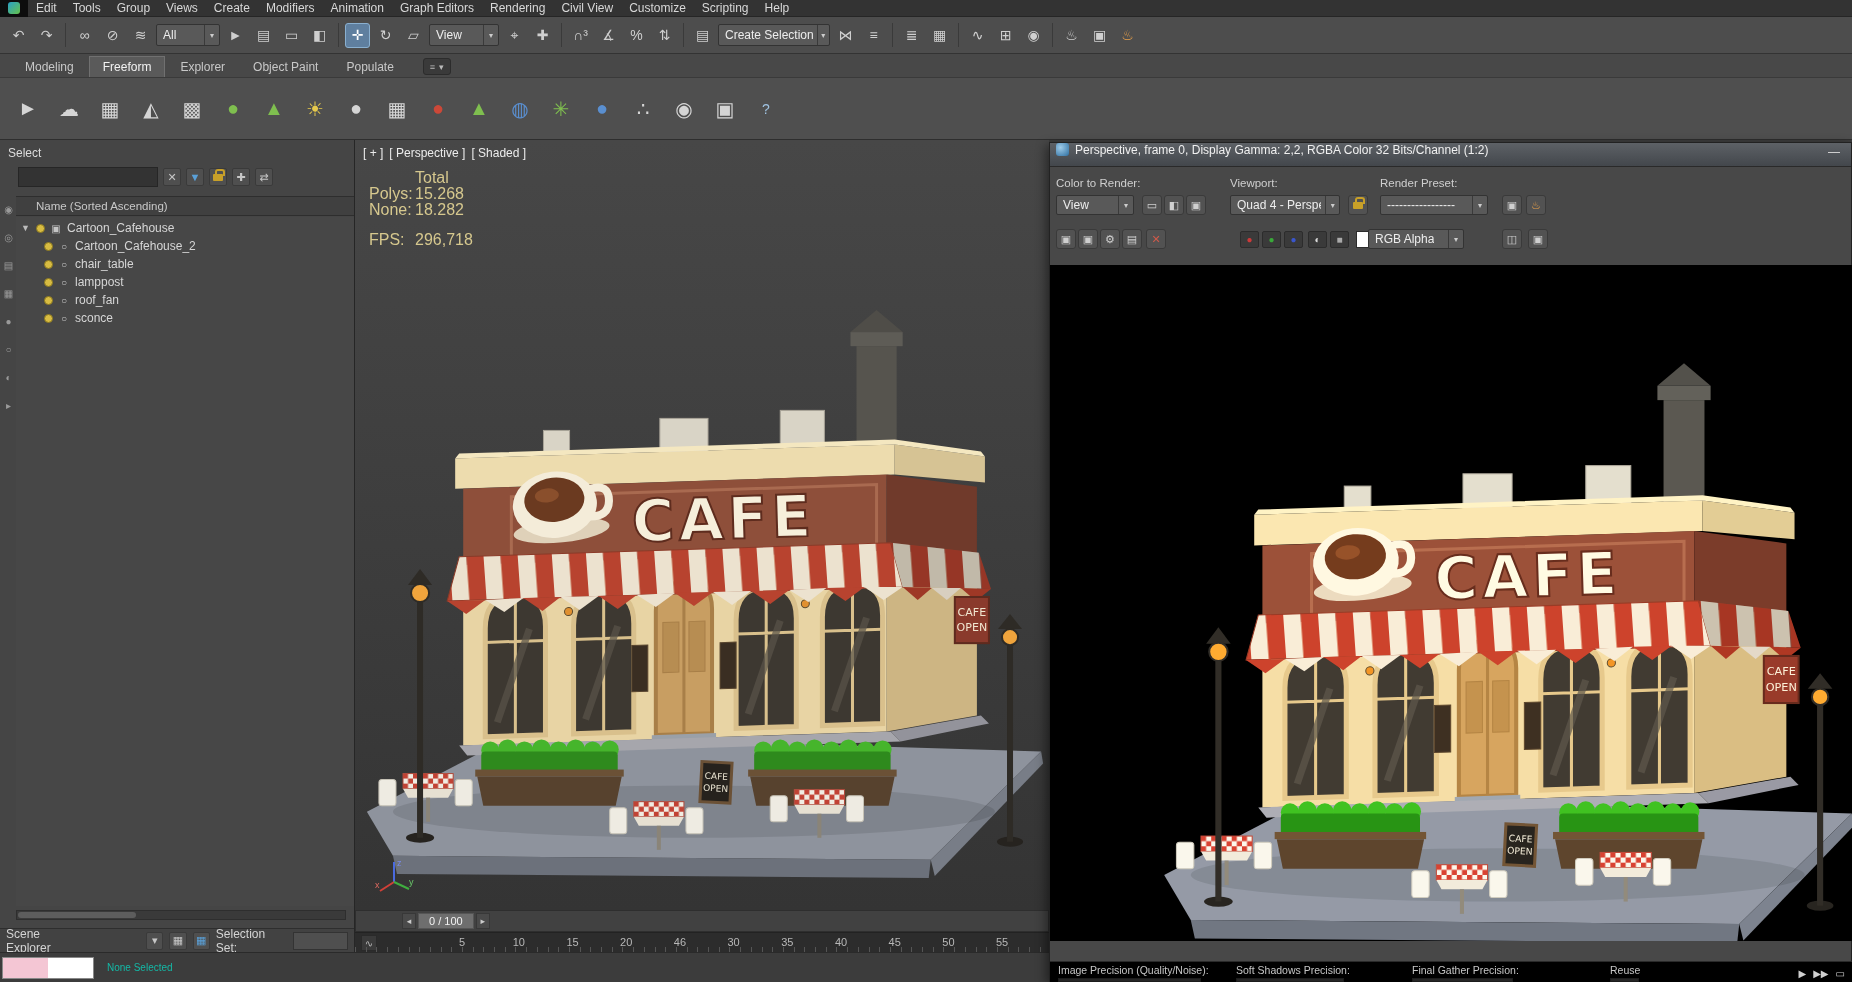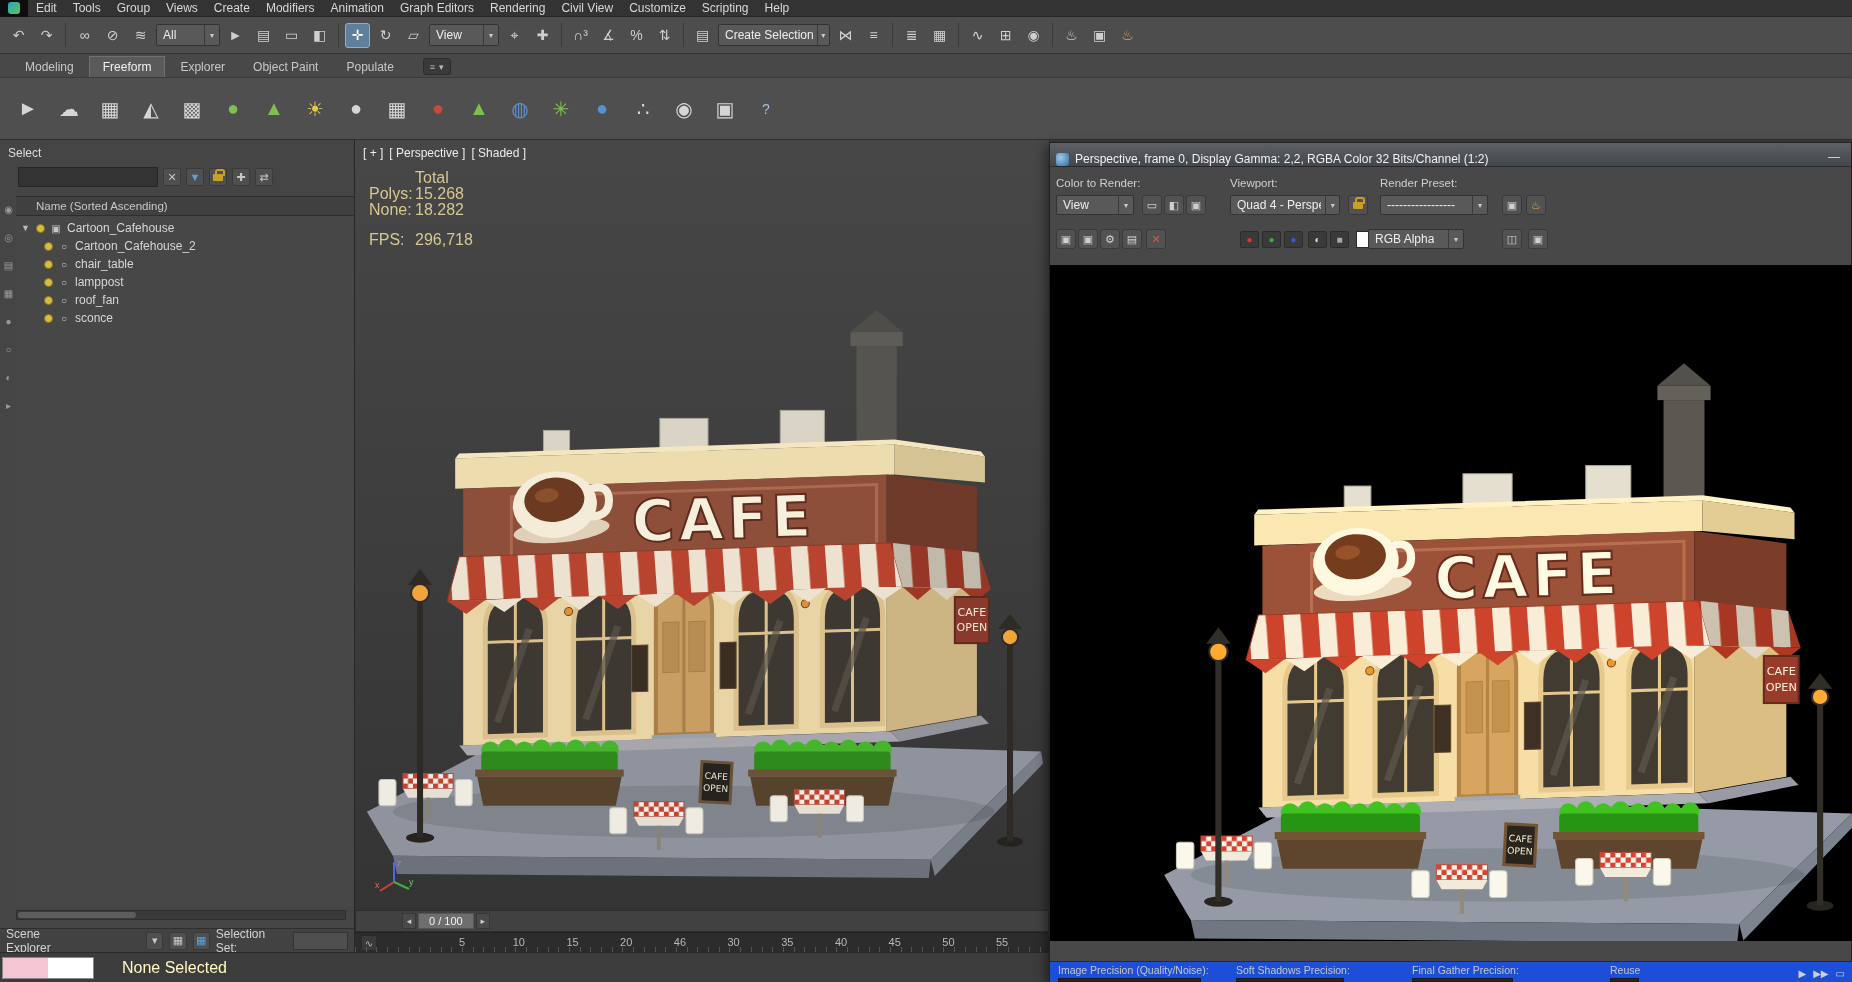--- a/index.html
+++ b/index.html
@@ -71,21 +71,21 @@
   #se-footer{position:absolute;left:0;right:0;top:788px;height:24px;background:#424242;border-top:1px solid #2e2e2e;
              display:flex;align-items:center;gap:6px;padding:0 6px;font-size:12px}
   #se-footer .spacer{width:52px}
   #se-set-combo{width:58px;height:18px;background:#4f4f4f;border:1px solid #333}
 
   
   #status-bar{position:absolute;left:0;top:952px;width:1049px;height:30px;background:#3c3c3c;
               border-top:1px solid #2a2a2a;display:flex;align-items:center}
   #listener-box{width:92px;height:22px;margin-left:2px;background:#fff;border:1px solid #888;display:flex}
   #listener-box .pink{width:50%;height:100%;background:#f4c6d4}
-  #status-text{margin-left:28px;color:#fef9c3;font-size:16px}
+  #status-text{margin-left:13px;color:#14b8a6;font-size:10px}
 
   
   #viewport{position:absolute;left:355px;top:140px;width:694px;height:770px;
             background:linear-gradient(#474747,#343434);overflow:hidden}
   #vp-label{position:absolute;left:8px;top:6px;display:flex;gap:6px;font-size:12px;color:#ececec}
   #vp-stats{position:absolute;left:14px;top:30px;font-size:16px;color:#d6c88e;line-height:16px}
   .srow{display:flex}
   .srow .sl{width:46px}
   .srow .sv{width:70px}
   .srow.gap{height:14px}
@@ -106,36 +106,36 @@
   #vp-ruler{left:355px;top:932px;width:694px;height:22px}
   #vp-ruler .tick{left:calc(104px + var(--i)*53.7px)}
   .tick{position:absolute;top:3px;font-size:11px;color:#b8b8b8}
   #mini-curve-btn{position:absolute;left:6px;top:2px;width:16px;height:16px;display:flex;align-items:center;
                   justify-content:center;background:#3a3a3a;border:1px solid #2a2a2a;color:#bbb;font-size:10px}
 
   
   #render-window{position:absolute;left:1049px;top:142px;width:803px;height:840px;background:#484848;
                  border:1px solid #222;box-shadow:-3px 3px 10px rgba(0,0,0,.45)}
   #rw-titlebar{position:absolute;left:0;top:0;right:0;height:24px;background:linear-gradient(#5d6166,#43474c);
-               display:flex;align-items:flex-end;padding:0 6px;gap:6px;border-bottom:1px solid #2a2a2a}
+               display:flex;align-items:flex-start;padding:0 6px;gap:6px;border-bottom:1px solid #2a2a2a}
   #rw-icon{width:13px;height:13px;border-radius:3px;background:radial-gradient(circle at 35% 35%,#9ecbe8,#2d6ea0)}
   #rw-title{font-size:12px;color:#f0f0f0;white-space:nowrap}
   #rw-min{margin-left:auto;width:22px;height:18px;display:flex;align-items:center;justify-content:center;color:#ddd}
   #rw-controls{position:absolute;left:0;top:24px;right:0;height:98px;background:#484848}
   .rw-label{position:absolute;top:10px;font-size:11.5px;color:#cfcfcf}
   #rw-controls .combo{position:absolute;height:20px}
   #rw-controls .tbtn{position:absolute;width:20px;height:20px;min-width:20px;background:#525252;
                      border:1px solid #3a3a3a;font-size:11px}
   .chan{position:absolute;width:19px;height:17px;background:#3a3a3a;border:1px solid #2c2c2c;border-radius:2px;
         display:flex;align-items:center;justify-content:center;font-size:10px}
   #rw-swatch{position:absolute;width:17px;height:17px;background:#fff;border:1px solid #2c2c2c}
   #rw-image{position:absolute;left:0;top:122px;width:803px;height:676px;background:#000;overflow:hidden}
   #rw-ruler{left:0;top:798px;width:797px;height:20px;position:absolute}
   #rw-ruler .tick{left:calc(5px + var(--i)*53.7px)}
-  #rw-bottom{position:absolute;left:0;top:818px;width:803px;height:22px;background:#1d4ed8;
+  #rw-bottom{position:absolute;left:0;top:818px;width:803px;height:22px;background:#000000;
              border-top:1px solid #2a2a2a}
   #rw-progress{position:absolute;inset:0}
   .pgroup{position:absolute;top:2px;display:flex;flex-direction:column;gap:2px}
   .pgroup .plabel{font-size:10.5px;color:#c6c6c6;white-space:nowrap}
   .pgroup .pbar{height:4px;background:#262626;border:1px solid #1c1c1c;width:95%}
   #rw-progress .pgroup:nth-of-type(1){left:8px}
   #rw-progress .pgroup:nth-of-type(2){left:186px}
   #rw-progress .pgroup:nth-of-type(3){left:362px}
   #rw-progress .pgroup:nth-of-type(4){left:560px}
   #rw-playback{position:absolute;right:8px;top:0;height:22px;display:flex;align-items:center;gap:7px;

